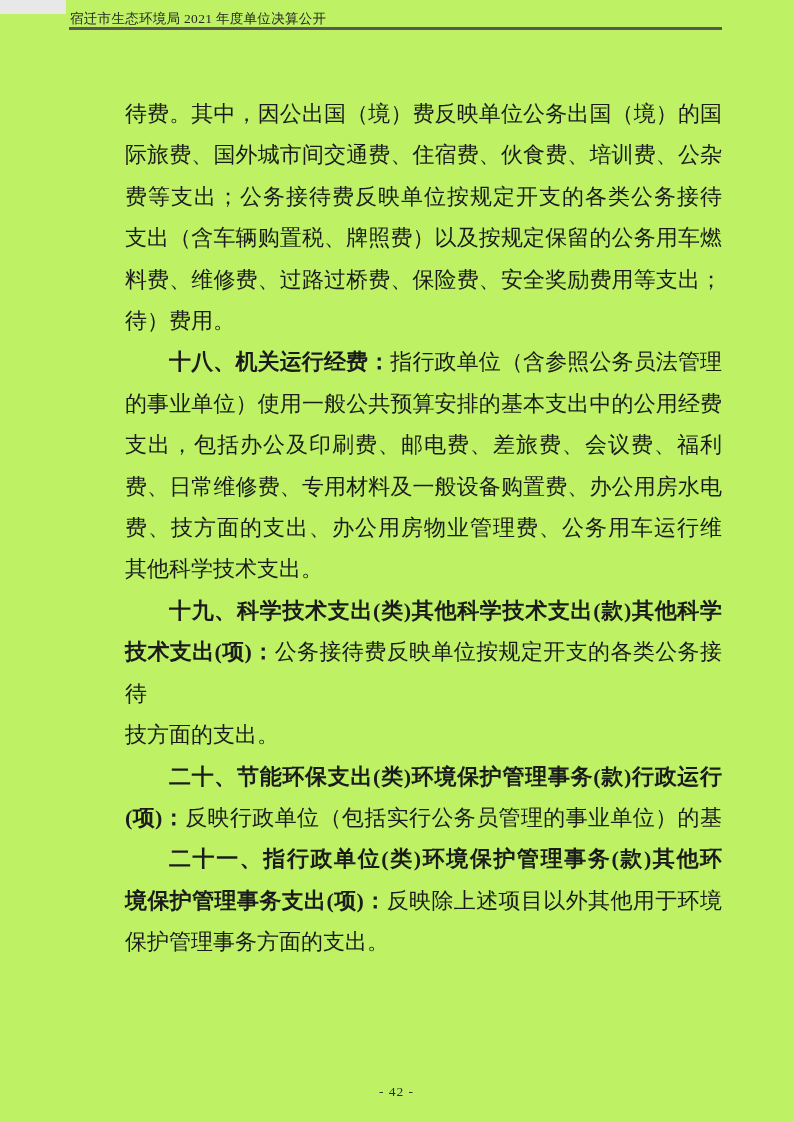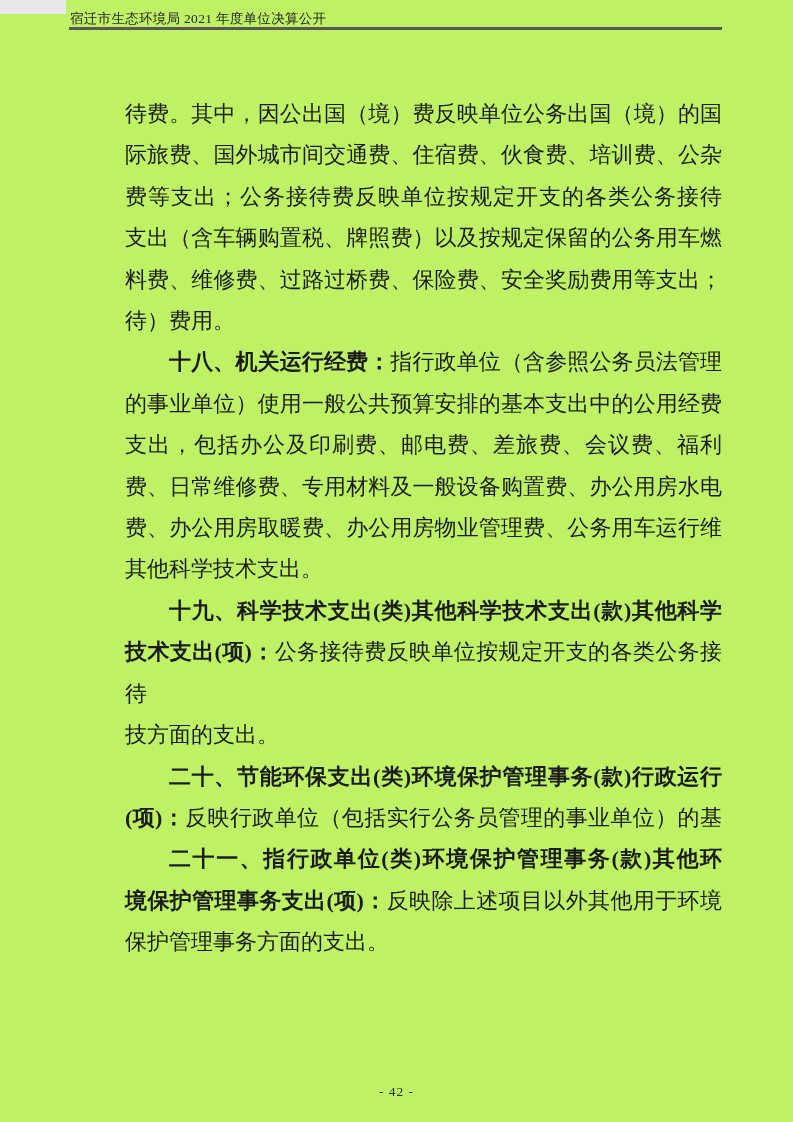--- a/index.html
+++ b/index.html
@@ -78,21 +78,21 @@
       <div class="line"><span>待费。其中，因公出国（境）费反映单位公务出国（境）的国</span></div>
       <div class="line"><span>际旅费、国外城市间交通费、住宿费、伙食费、培训费、公杂</span></div>
       <div class="line"><span>费等支出；公务接待费反映单位按规定开支的各类公务接待</span></div>
       <div class="line"><span>支出（含车辆购置税、牌照费）以及按规定保留的公务用车燃</span></div>
       <div class="line"><span>料费、维修费、过路过桥费、保险费、安全奖励费用等支出；</span></div>
       <div class="line noj"><span>待）费用。</span></div>
       <div class="line ind"><span class="b">十八、机关运行经费：</span><span>指行政单位（含参照公务员法管理</span></div>
       <div class="line"><span>的事业单位）使用一般公共预算安排的基本支出中的公用经费</span></div>
       <div class="line"><span>支出，包括办公及印刷费、邮电费、差旅费、会议费、福利</span></div>
       <div class="line"><span>费、日常维修费、专用材料及一般设备购置费、办公用房水电</span></div>
-      <div class="line"><span>费、办公用房取暖费、办公用房物业管理费、公务用车运行维</span></div>
+      <div class="line"><span>费、技方面的支出、办公用房物业管理费、公务用车运行维</span></div>
       <div class="line noj"><span>其他科学技术支出。</span></div>
       <div class="line ind"><span class="b">十九、科学技术支出(类)其他科学技术支出(款)其他科学</span></div>
       <div class="line"><span class="b">技术支出(项)：</span><span>公务接待费反映单位按规定开支的各类公务接待</span></div>
       <div class="line noj"><span>技方面的支出。</span></div>
       <div class="line ind"><span class="b">二十、节能环保支出(类)环境保护管理事务(款)行政运行</span></div>
       <div class="line"><span class="b">(项)：</span><span>反映行政单位（包括实行公务员管理的事业单位）的基</span></div>
       <div class="line ind"><span class="b">二十一、指行政单位(类)环境保护管理事务(款)其他环</span></div>
       <div class="line"><span class="b">境保护管理事务支出(项)：</span><span>反映除上述项目以外其他用于环境</span></div>
       <div class="line noj"><span>保护管理事务方面的支出。</span></div>
     </div>

